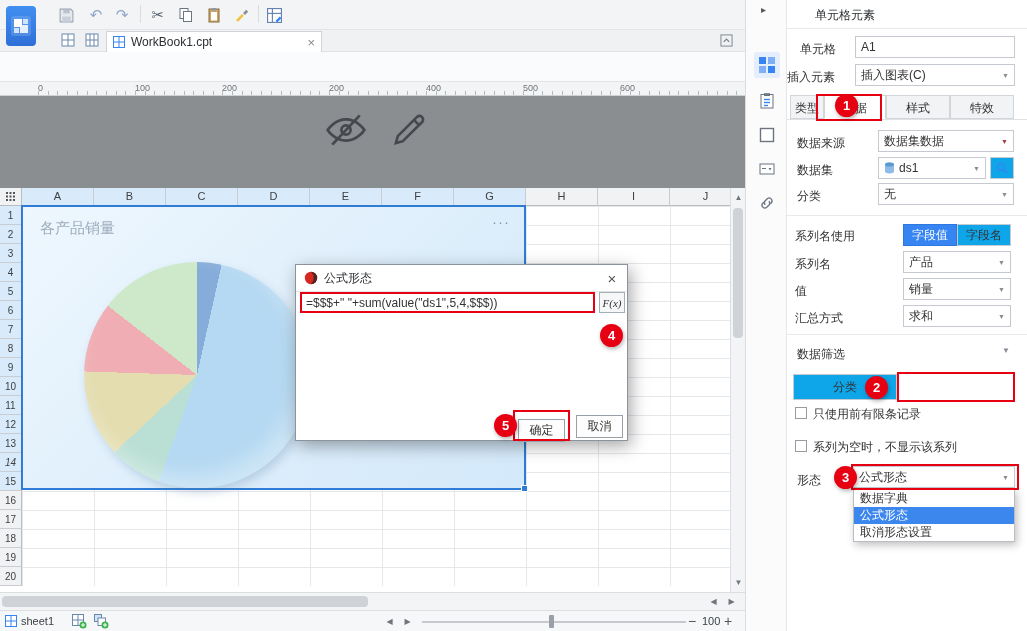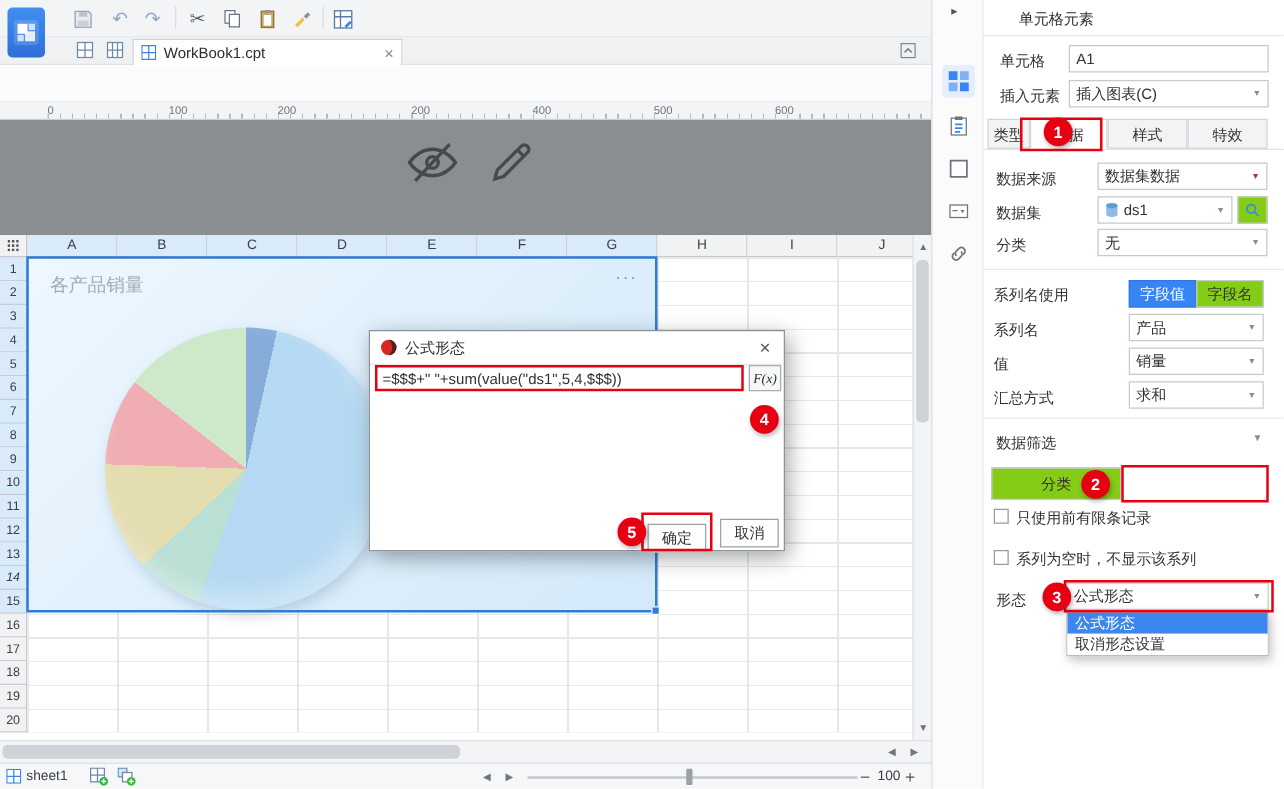--- a/index.html
+++ b/index.html
@@ -53,21 +53,21 @@
   .panel{left:787px;top:0;width:240px;height:631px;background:#fff;}
   .phead{position:absolute;left:28px;top:7px;font-size:12px;color:#2b2f33;}
   .pdiv{position:absolute;left:0;width:240px;height:1px;background:#e8eaec;}
   .plbl{position:absolute;font-size:12px;color:#333;}
   .pinput{position:absolute;height:22px;background:#fff;border:1px solid #c5cad1;display:flex;align-items:center;padding:0 5px;font-size:12px;}
   .dd{position:absolute;height:22px;background:#fff;border:1px solid #c5cad1;display:flex;align-items:center;padding:0 5px;font-size:12px;}
   .ptabs{position:absolute;left:787px;top:94px;width:240px;height:26px;border-bottom:1px solid #dfe1e4;}
   .ptab{position:absolute;top:1px;height:24px;line-height:24px;text-align:center;font-size:12px;background:#f2f3f5;border:1px solid #d2d5da;overflow:hidden;white-space:nowrap;}
   .ptab.act{background:#fff;border-bottom:1px solid #fff;}
   .bblue{position:absolute;background:#3685f2;color:#fff;border:1px solid #2e78e0;display:flex;align-items:center;justify-content:center;font-size:12px;}
-  .bwhite{position:absolute;background:#84cc16;color:#333;border:1px solid #c5cad1;display:flex;align-items:center;justify-content:center;font-size:12px;}
+  .bwhite{position:absolute;background:#0ea5e9;color:#333;border:1px solid #c5cad1;display:flex;align-items:center;justify-content:center;font-size:12px;}
   .cbx{position:absolute;width:12px;height:12px;border:1px solid #979ca3;background:#fff;}
   .list{position:absolute;left:853px;top:489px;width:162px;background:#fff;border:1px solid #b9bec5;box-shadow:2px 3px 8px rgba(0,0,0,.25);z-index:40;}
   .opt{height:17px;line-height:17px;padding-left:6px;font-size:12px;color:#333;background:#fff;}
   .opt.selopt{background:#3c87ee;color:#fff;}
   
   .dlg{left:295px;top:264px;width:333px;height:177px;background:#fff;border:1px solid #8b949c;box-shadow:3px 5px 16px rgba(0,0,0,.35);z-index:50;}
   .dtitle{position:absolute;left:0;top:0;width:100%;height:27px;display:flex;align-items:center;padding:0 8px;border-bottom:1px solid #e3e5e8;}
   .dclose{position:absolute;right:4px;top:2px;width:22px;height:22px;display:flex;align-items:center;justify-content:center;color:#555;font-size:15px;}
   .finput{position:absolute;left:4px;top:27px;width:295px;height:21px;border:2px solid #e60012;background:#fff;display:flex;align-items:center;padding:0 4px;font-size:12px;white-space:nowrap;overflow:hidden;}
   .fxbtn{position:absolute;left:303px;top:27px;width:26px;height:21px;border:1px solid #a7adb5;background:#f6f7f8;display:flex;align-items:center;justify-content:center;font-size:11px;font-family:"Liberation Serif",serif;font-style:italic;color:#333;}
@@ -454,21 +454,21 @@
 
   <div class="abs panel">
     <div class="phead">单元格元素</div>
     <div class="pdiv" style="top:28px"></div>
 
     <div class="plbl" style="left:13px;top:41px">单元格</div>
     <div class="pinput" style="left:68px;top:36px;width:160px">
       <span>A1</span>
     </div>
 
-    <div class="plbl" style="left:13px;top:69px">插入元素</div>
+    <div class="plbl" style="left:0;top:69px">插入元素</div>
     <div class="dd" style="left:68px;top:64px;width:160px">
       <span>插入图表(C)</span>
         <span class="ar">▼</span>
     </div>
   </div>
 
   <div class="abs ptabs">
       <div class="ptab" style="left: 3px; width: 34px;">类型</div>
       <div class="ptab act" style="left: 37px; width: 62px;">数据</div>
       <div class="ptab" style="left: 99px; width: 64px;">样式</div>
@@ -545,20 +545,21 @@
     <div class="plbl" style="left:26px;top:319px">系列为空时，不显示该系列</div>
 
     <div class="plbl" style="left:10px;top:352px">形态</div>
     <div class="dd" style="left:66px;top:346px;width:162px">
       <span>公式形态</span>
         <span class="ar">▼</span>
     </div>
   </div>
 
   <div class="list">
+      <div class="opt">数据字典</div>
       <div class="opt selopt">公式形态</div>
       <div class="opt">取消形态设置</div>
     </div>
 
   <div class="abs dlg">
     <div class="dtitle">
       <span style="display:flex;margin-right:6px">
         <svg width="14" height="14" viewBox="0 0 14 14">
             <circle cx="7" cy="7" r="6.2" fill="#d6281e"></circle>
             <path d="M7 .8 A6.2 6.2 0 017 13.2 A8.5 8.5 0 007 .8z" fill="#3a2320" opacity="0.85"></path>

